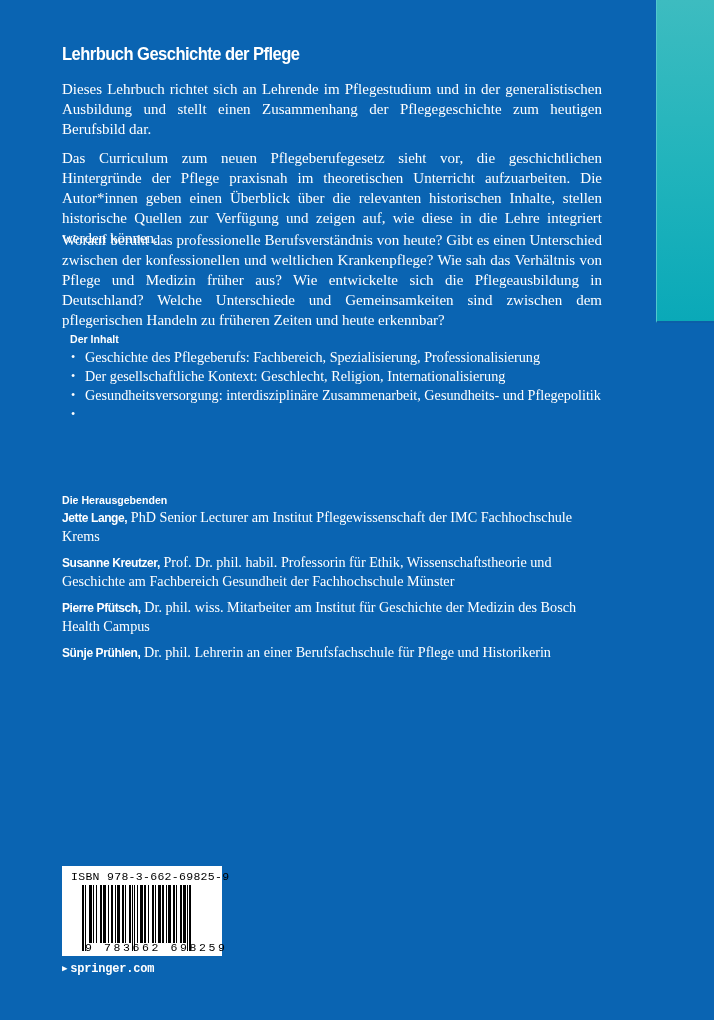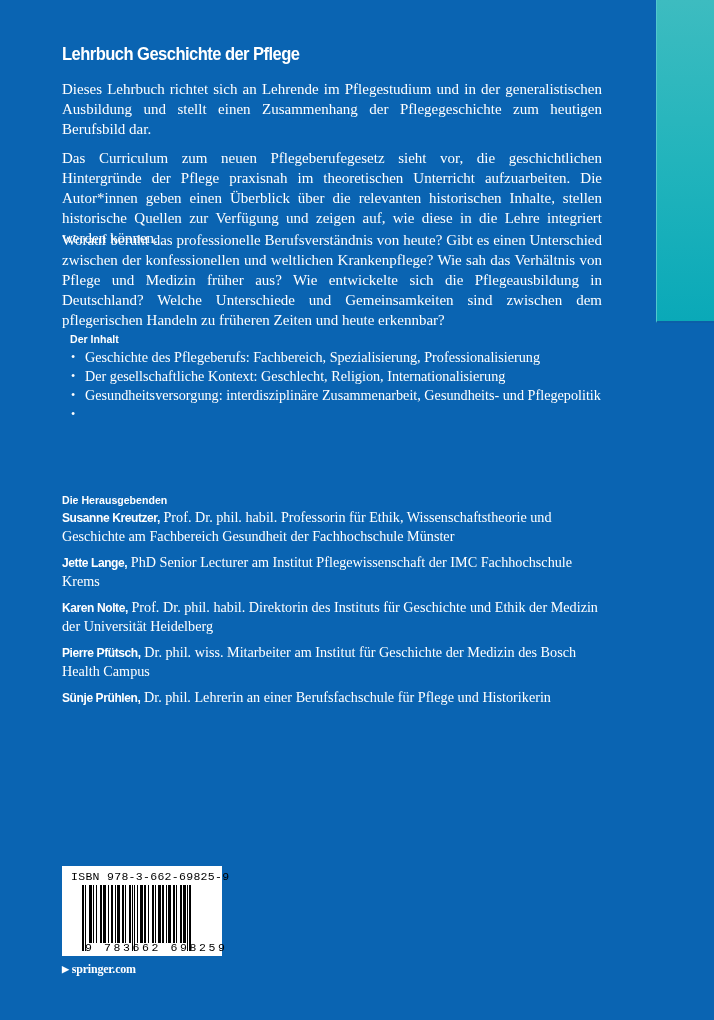--- a/index.html
+++ b/index.html
@@ -79,21 +79,21 @@
   .bars span.gap { background: transparent; }
   .bars span.long { height: calc(100% + 8px); }
   .digits {
     position: absolute; left: 23px; bottom: 2px;
     font-family: "Liberation Mono", monospace; font-size: 11.5px;
     letter-spacing: 2.6px; white-space: nowrap;
     background: transparent;
   }
   .springer {
     position: absolute; left: 62px; top: 962px;
-    font-family: Liberation Serif, serif; font-weight: bold;
+    font-family: Liberation Mono, monospace; font-weight: bold;
     font-size: 12px; color: #fff; white-space: nowrap;
     letter-spacing: -0.2px;
   }
   .springer .arrow { font-size: 9px; margin-right: 3px; vertical-align: 1px; }
 </style>
 </head>
 <body>
 
 <div class="teal-bar"></div>
 
@@ -109,23 +109,22 @@
     <ul>
       <li><span class="bullet">•</span><span>Geschichte des Pflegeberufs: Fachbereich, Spezialisierung, Professionalisierung</span></li>
       <li><span class="bullet">•</span><span>Der gesellschaftliche Kontext: Geschlecht, Religion, Internationalisierung</span></li>
       <li><span class="bullet">•</span><span>Gesundheitsversorgung: interdisziplinäre Zusammenarbeit, Gesundheits- und Pflegepolitik</span></li>
       <li><span class="bullet">•</span></li>
     </ul>
   </div>
 
   <div class="editors">
     <div class="section-head">Die Herausgebenden</div>
+    <div class="editor"><span class="name">Jette Lange,</span><span> PhD Senior Lecturer am Institut Pflegewissenschaft der IMC Fachhoch­schule Krems</span></div>
     <div class="editor"><span class="name">Susanne Kreutzer,</span><span> Prof. Dr. phil. habil. Professorin für Ethik, Wissenschaftstheorie und Geschichte am Fachbereich Gesundheit der Fachhochschule Münster</span></div>
-    <div class="editor"><span class="name">Jette Lange,</span><span> PhD Senior Lecturer am Institut Pflegewissenschaft der IMC Fachhoch­schule Krems</span></div>
-    <div class="editor"><span class="name">Karen Nolte,</span><span> Prof. Dr. phil. habil. Direktorin des Instituts für Geschichte und Ethik der Medizin der Universität Heidelberg</span></div>
     <div class="editor"><span class="name">Pierre Pfütsch,</span><span> Dr. phil. wiss. Mitarbeiter am Institut für Geschichte der Medizin des Bosch Health Campus</span></div>
     <div class="editor"><span class="name">Sünje Prühlen,</span><span> Dr. phil. Lehrerin an einer Berufsfachschule für Pflege und Historikerin</span></div>
   </div>
 </div>
 
 <div class="barcode">
   <div class="isbn-text">ISBN 978-3-662-69825-9</div>
   <div class="bars">
     <span class="long" style="width:2px"></span>
       <span class="gap" style="width:1px"></span>

